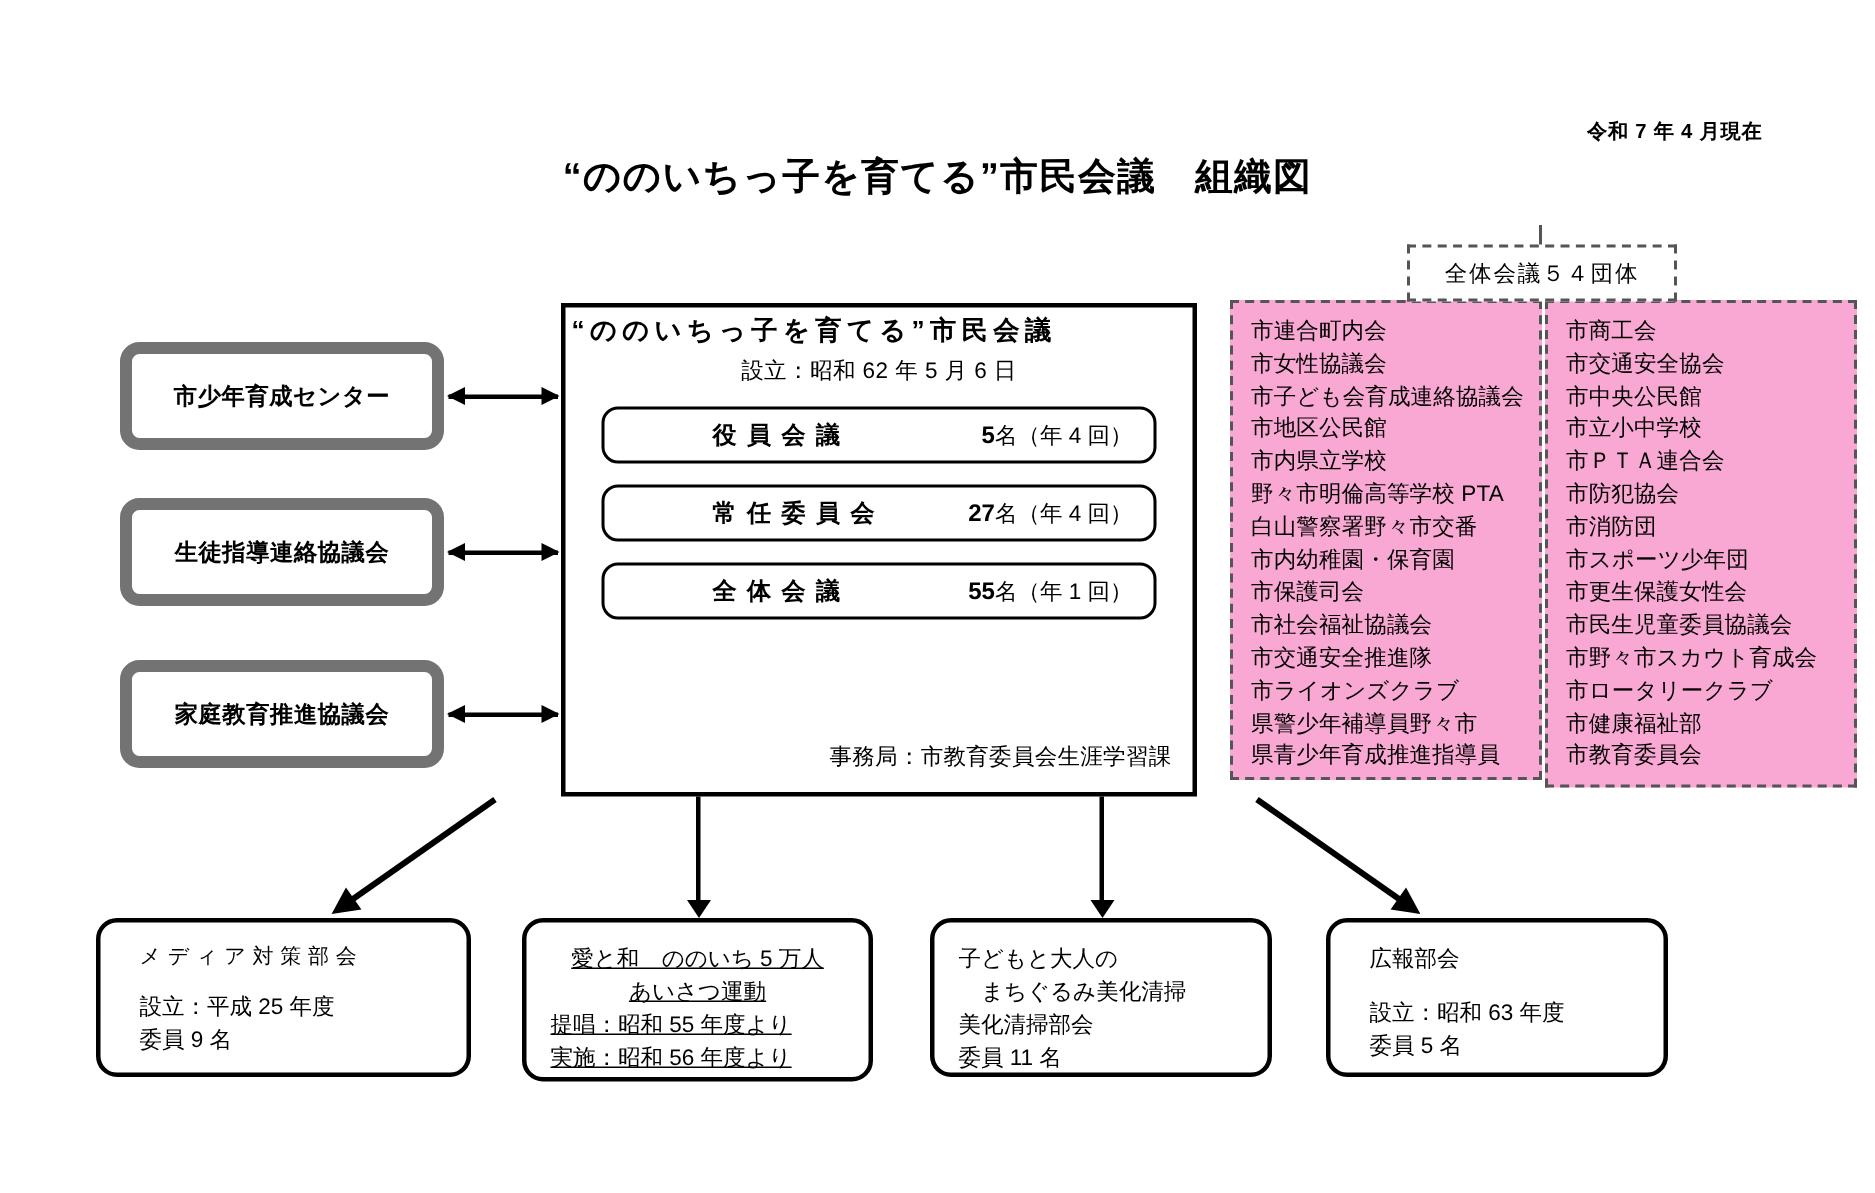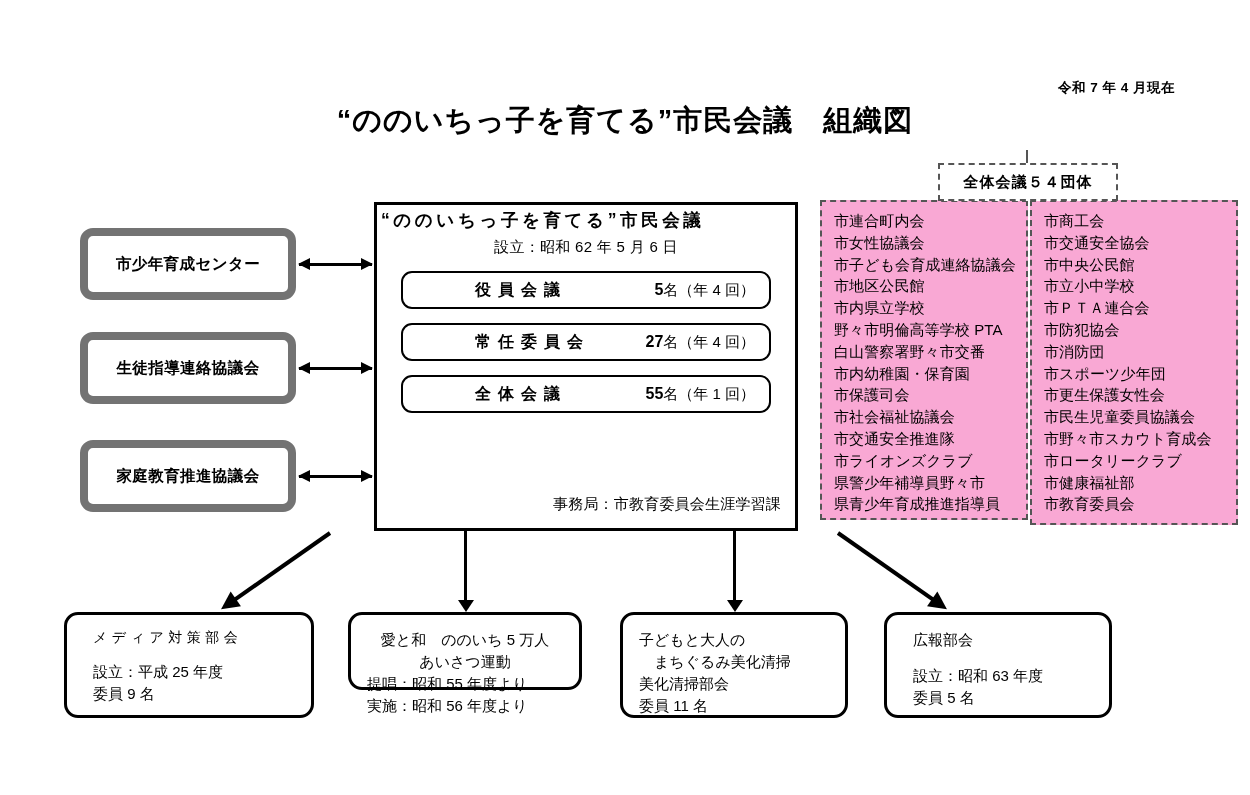--- a/index.html
+++ b/index.html
@@ -27,21 +27,21 @@
     font-size: 13.5px;
     font-weight: bold;
     letter-spacing: 0.5px;
     white-space: nowrap;
   }
   #page-title {
     left: 0;
     right: 0;
     top: 101px;
     text-align: center;
-    font-size: 29px;
+    font-size: 25px;
     font-weight: bold;
     letter-spacing: 1px;
     white-space: nowrap;
   }
 
   
   .side-box {
     width: 216px;
     height: 72px;
     border: 8px solid #737373;
@@ -148,21 +148,21 @@
     top: 163px;
     width: 180px;
     height: 38px;
     border: 2px dashed #555;
     background: #fff;
     box-sizing: border-box;
     display: flex;
     align-items: center;
     justify-content: center;
     font-size: 15px;
-    font-weight: bold;
+    font-weight: normal;
     letter-spacing: 1.2px;
     z-index: 5;
   }
   .org-panel {
     border: 2px dashed #555;
     background: #f9a8d4;
     box-sizing: border-box;
     padding: 8px 0 8px 12px;
   }
   #org-panel-left  { left: 820px;  top: 200px; width: 208px; height: 320px; }
@@ -185,21 +185,21 @@
 
   
   .bottom-box {
     border: 3px solid #000;
     border-radius: 14px;
     background: #fff;
     box-sizing: border-box;
     padding: 14px 0 0 0;
   }
   #bottom-box-0 { left: 64px;  top: 612px; width: 250px; height: 106px; }
-  #bottom-box-1 { left: 348px; top: 612px; width: 234px; height: 78px; }
+  #bottom-box-1 { left: 348px; top: 612px; width: 234px; height: 109px; text-decoration: underline; }
   #bottom-box-2 { left: 620px; top: 612px; width: 228px; height: 106px; }
   #bottom-box-3 { left: 884px; top: 612px; width: 228px; height: 106px; }
 
   .bb-line { font-size: 15px; line-height: 22px; white-space: nowrap; }
   .bb-head-spaced {
     font-size: 14px;
     letter-spacing: 4.5px;
     padding-left: 26px;
     white-space: nowrap;
   }

